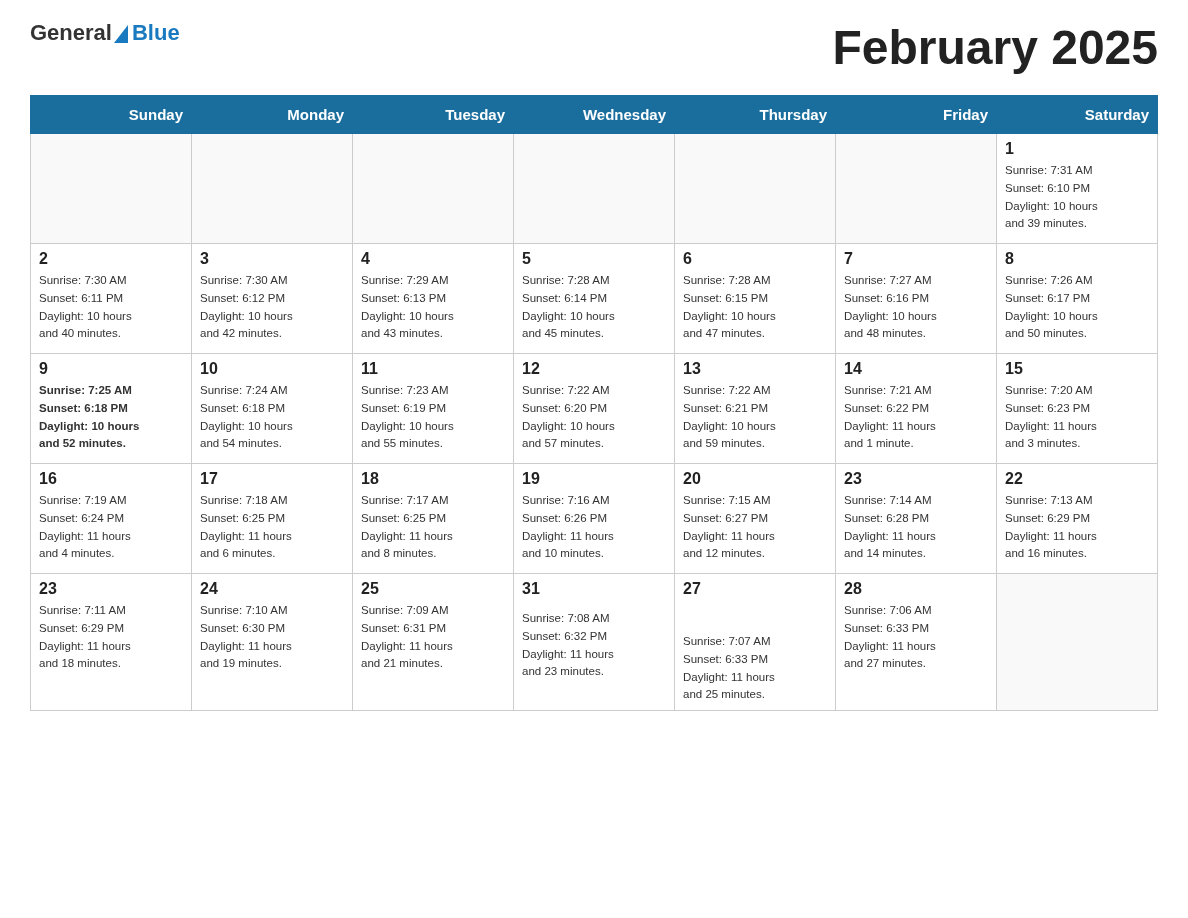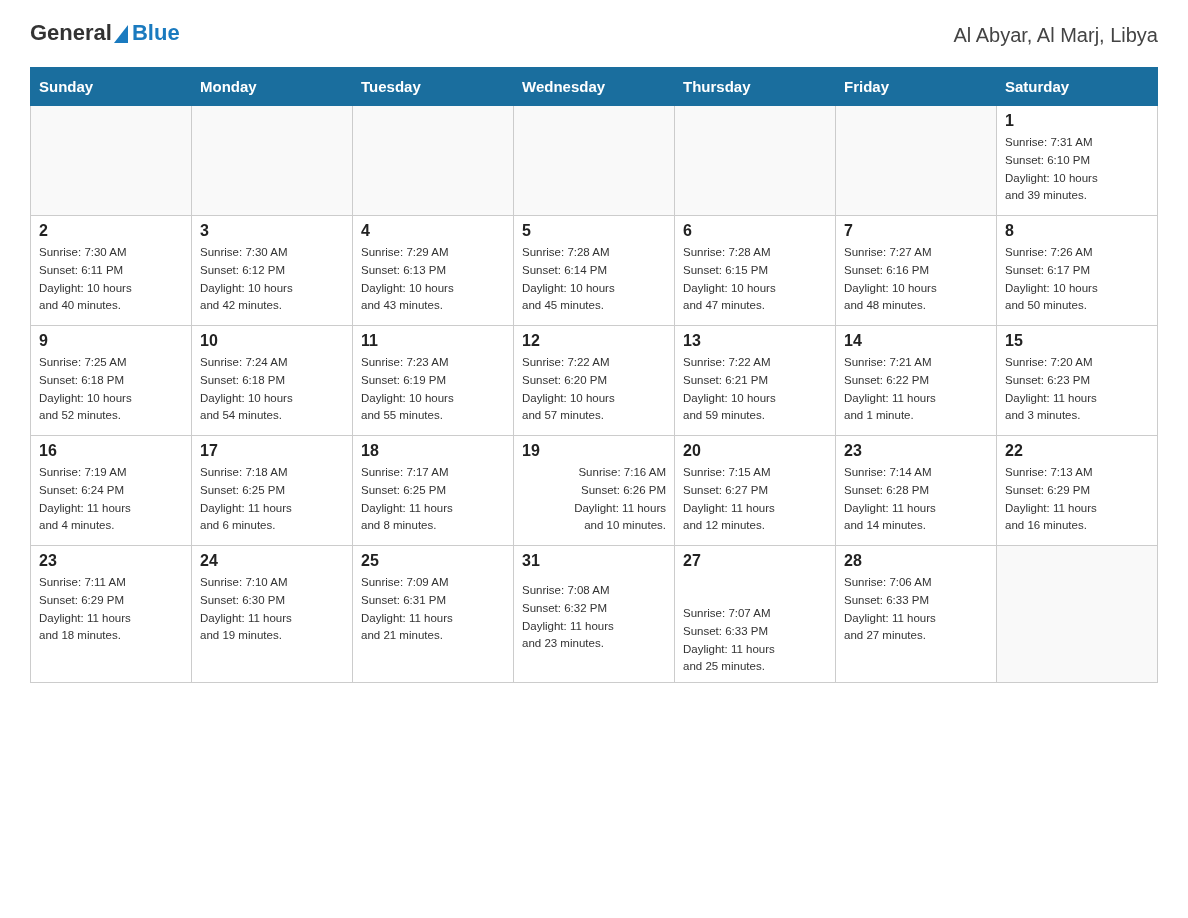--- a/index.html
+++ b/index.html
@@ -59,21 +59,21 @@
       width: 100%;
       border-collapse: collapse;
       table-layout: fixed;
     }
     .calendar thead tr th {
       background-color: #1a6e9e;
       color: #fff;
       padding: 10px 8px;
       font-size: 15px;
       font-weight: bold;
-      text-align: left;
+      text-align: right;
       border: 1px solid #1a6e9e;
     }
     .calendar tbody tr td {
       vertical-align: top;
       border: 1px solid #ccc;
       padding: 6px 8px;
       font-size: 12px;
       height: 110px;
       color: #333;
     }
@@ -103,21 +103,21 @@
   <div class="logo">
     <div class="logo-text-row">
       <span class="logo-general">General</span>
       <div class="logo-triangle"></div>
     </div>
     <div style="display:flex; align-items:center; margin-left: 2px;">
       <span class="logo-blue">Blue</span>
     </div>
   </div>
   <div class="title-section">
-    <div class="location-title">Al Abyar, Al Marj, Libya</div>
+    <div class="month-title">February 2025</div>
   </div>
 </div>
 
 <table class="calendar">
   <thead>
     <tr>
     <th>Sunday</th>
         <th>Monday</th>
         <th>Tuesday</th>
         <th>Wednesday</th>
@@ -189,21 +189,21 @@
           <span class="day-number">8</span>
           <div class="day-info" style="white-space: pre-line;">Sunrise: 7:26 AM
 Sunset: 6:17 PM
 Daylight: 10 hours
 and 50 minutes.</div>
         </td>
       </tr>
       <tr class="row-divider">
         <td>
           <span class="day-number">9</span>
-          <div class="day-info" style="white-space: pre-line;">Sunrise: 7:25 AM
+          <div class="day-info" style="white-space: pre-line; font-weight: bold;">Sunrise: 7:25 AM
 Sunset: 6:18 PM
 Daylight: 10 hours
 and 52 minutes.</div>
         </td>
         <td>
           <span class="day-number">10</span>
           <div class="day-info" style="white-space: pre-line;">Sunrise: 7:24 AM
 Sunset: 6:18 PM
 Daylight: 10 hours
 and 54 minutes.</div>
@@ -261,21 +261,21 @@
         </td>
         <td>
           <span class="day-number">18</span>
           <div class="day-info" style="white-space: pre-line;">Sunrise: 7:17 AM
 Sunset: 6:25 PM
 Daylight: 11 hours
 and 8 minutes.</div>
         </td>
         <td>
           <span class="day-number">19</span>
-          <div class="day-info" style="white-space: pre-line; text-align: right;">Sunrise: 7:16 AM
+          <div class="day-info" style="white-space: pre-line;">Sunrise: 7:16 AM
 Sunset: 6:26 PM
 Daylight: 11 hours
 and 10 minutes.</div>
         </td>
         <td>
           <span class="day-number">20</span>
           <div class="day-info" style="white-space: pre-line;">Sunrise: 7:15 AM
 Sunset: 6:27 PM
 Daylight: 11 hours
 and 12 minutes.</div>

